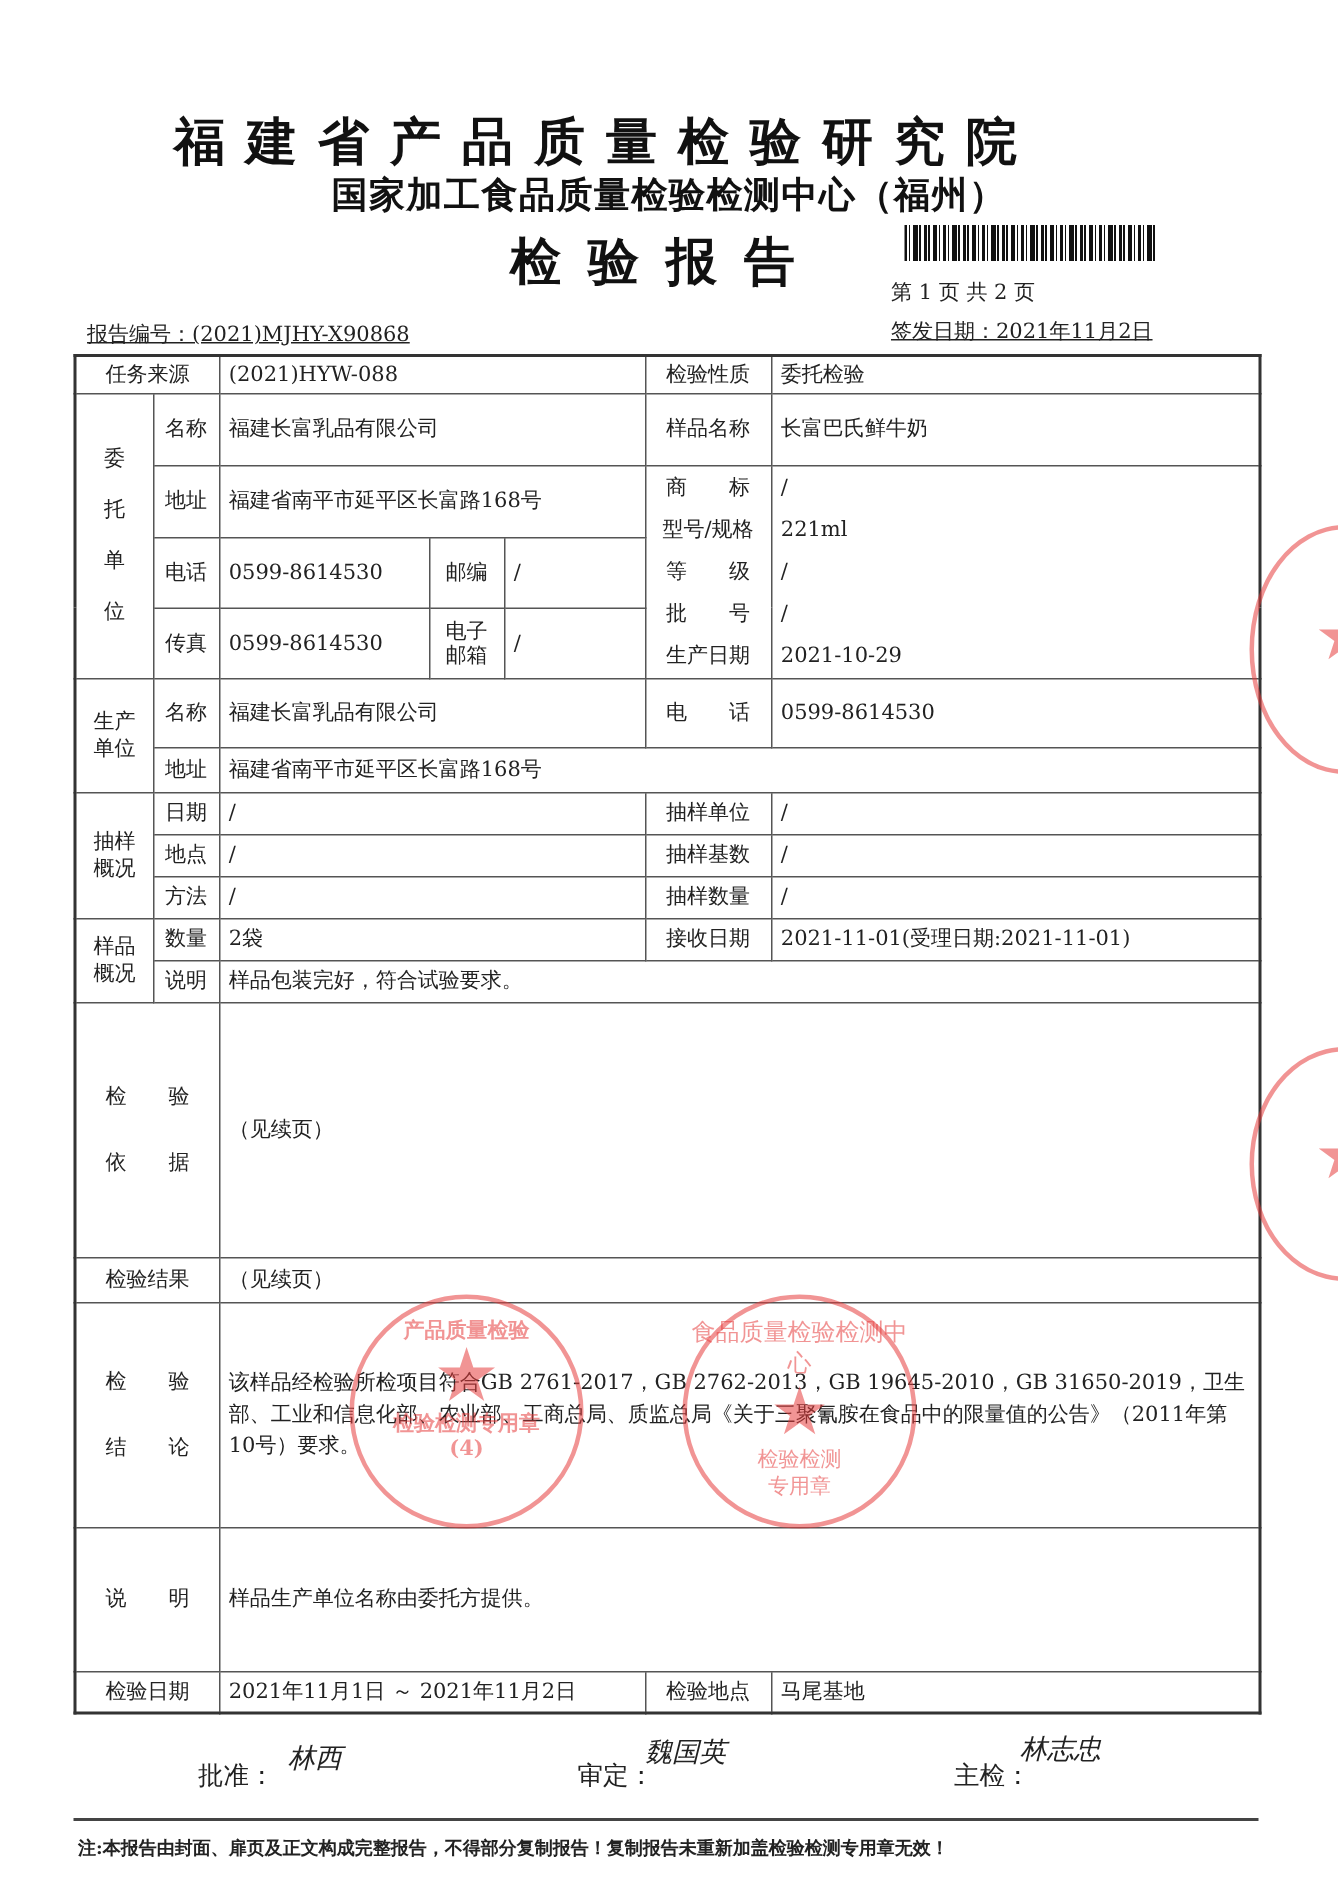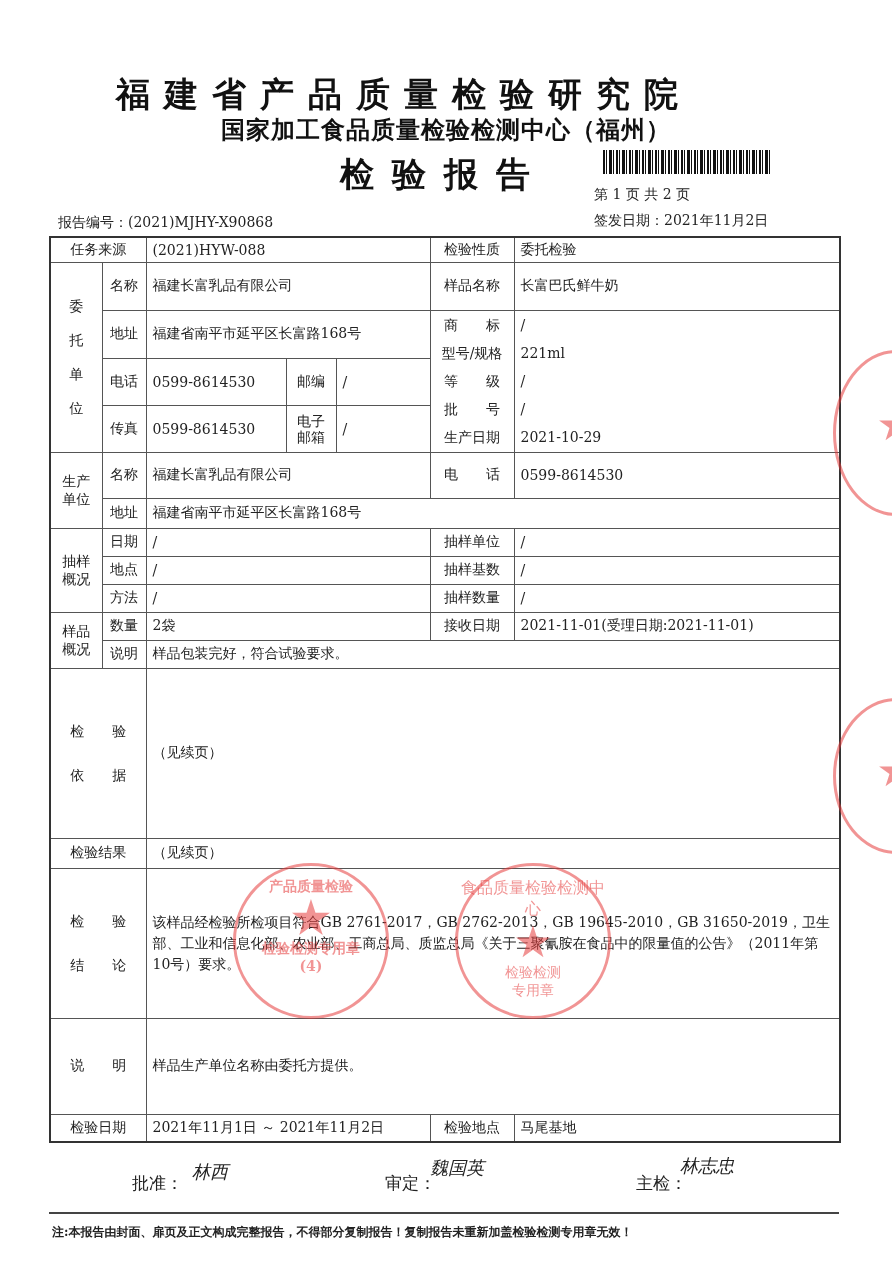--- a/index.html
+++ b/index.html
@@ -7,22 +7,22 @@
          font-family:"DejaVu Serif","Liberation Serif",serif; color:#222; }
   .abs { position:absolute; }
   .title1 { left:0; width:808px; top:72px; text-align:center; font-size:34px; font-weight:bold;
             letter-spacing:14px; font-family:"DejaVu Serif",serif; color:#111; }
   .title2 { left:0; width:892px; top:114px; text-align:center; font-size:24px; font-weight:bold;
             letter-spacing:1px; color:#111; }
   .title3 { left:340px; top:152px; font-size:34px; font-weight:bold; letter-spacing:18px; color:#111; }
   .barcode { left:603px; top:150px; width:168px; height:24px;
     background: repeating-linear-gradient(90deg,#111 0 2px,#fff 2px 3px,#111 3px 4px,#fff 4px 6px,#111 6px 9px,#fff 9px 10px,#111 10px 11px,#fff 11px 13px); }
   .pageinfo { left:594px; top:186px; font-size:14px; }
-  .issue { left:594px; top:212px; font-size:14px; }
-  .reportno { left:58px; top:214px; font-size:14px; }
+  .issue { left:594px; top:212px; font-size:14px;text-decoration:underline; }
+  .reportno { left:58px; top:214px; font-size:14px;text-decoration:underline; }
   table.report { position:absolute; left:49px; top:236px; width:790px; border-collapse:collapse;
       border:2px solid #333; font-size:14px; table-layout:fixed; }
   table.report td { border:1px solid #555; padding:0 6px; vertical-align:middle; height:23px; }
   td.lbl { text-align:center; }
   td.vert { text-align:center; line-height:34px; }
   .sign-row { left:0; top:1168px; width:892px; font-size:13px; }
   .sign-lbl { position:absolute; font-size:17px;font-family:Liberation Mono, monospace; }
   .signature { position:absolute; font-family:"DejaVu Serif",serif; font-style:italic; font-size:18px; color:#222; }
   .hr { left:49px; top:1212px; width:790px; height:2px; background:#444; }
   .note { left:52px; top:1224px; font-size:12px; font-weight:bold; }

